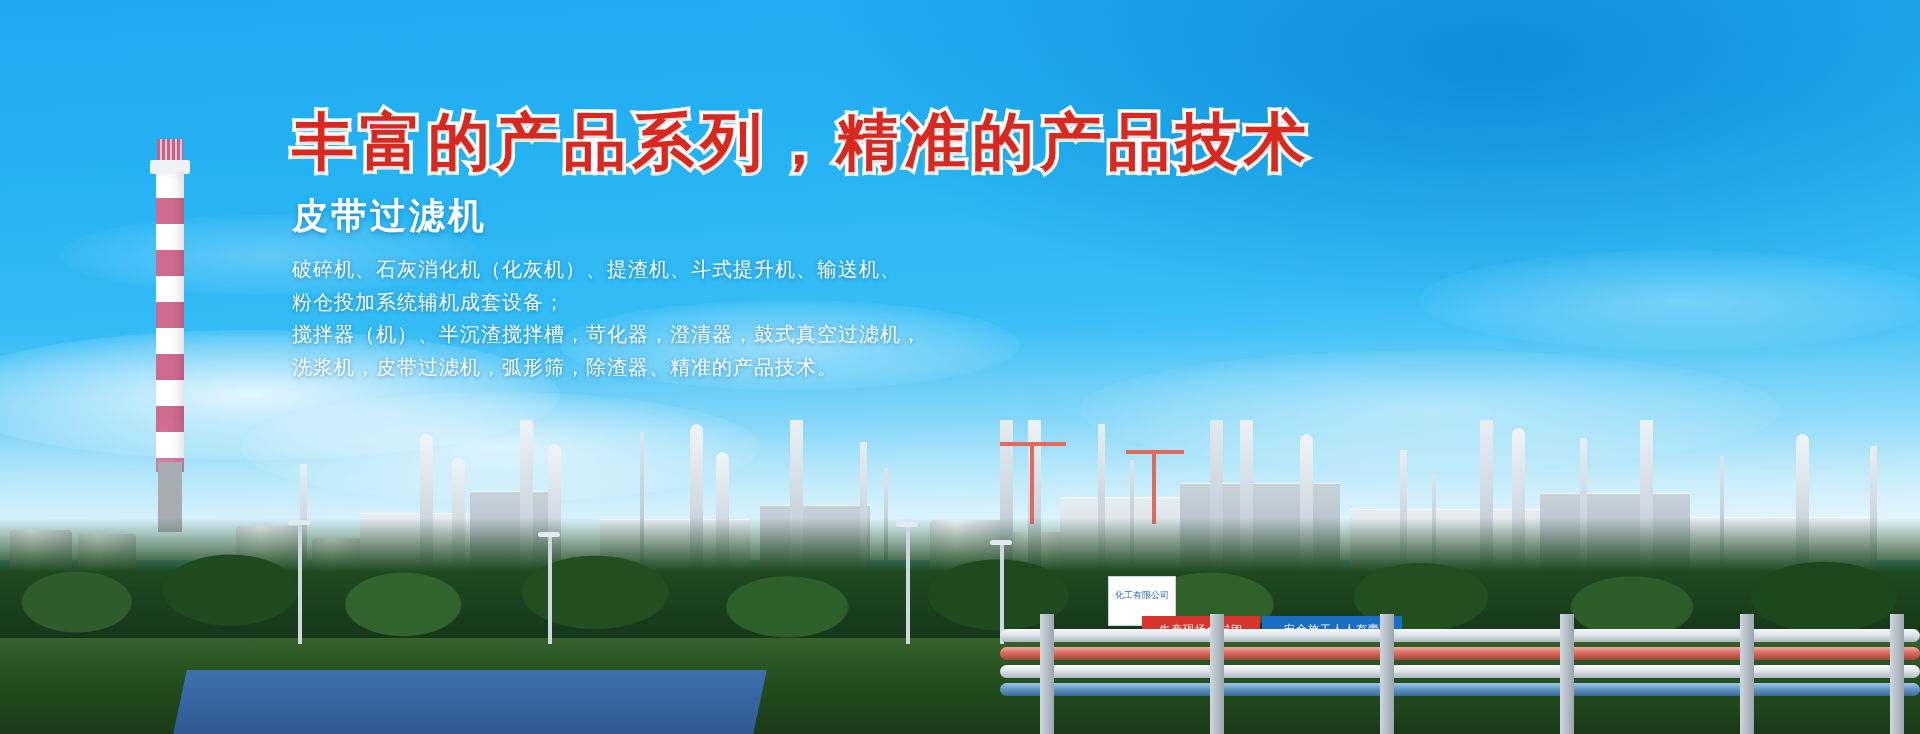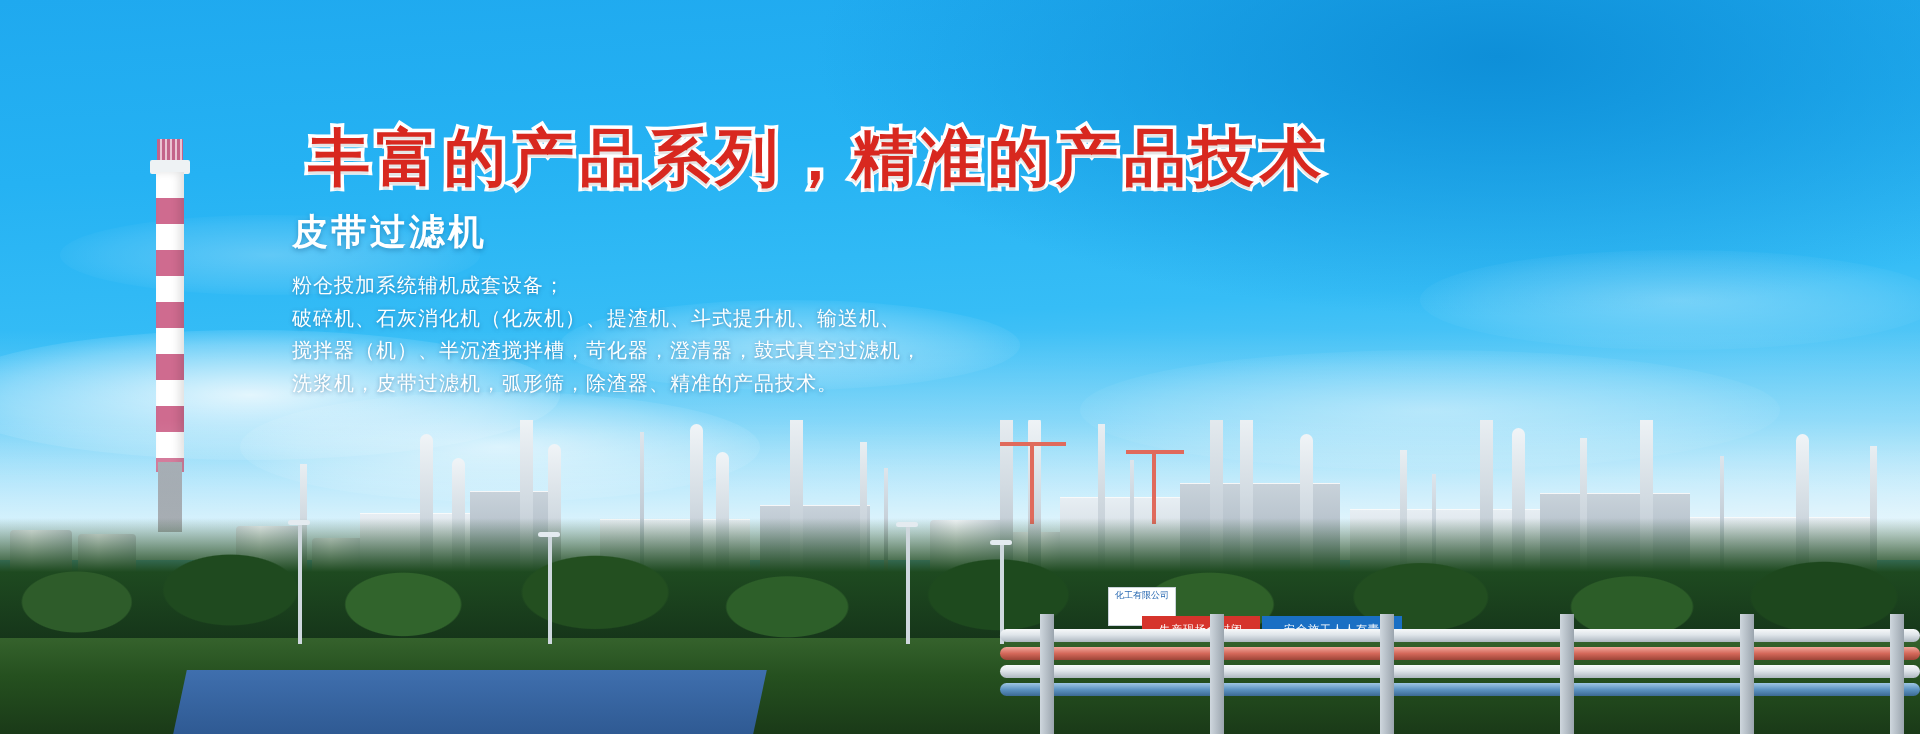--- a/index.html
+++ b/index.html
@@ -201,33 +201,33 @@
   .site-banner.blue { background: #1a6fc4; }
   .site-sign {
     position: absolute;
     background: #ffffff;
     border: 1px solid #c9d2d9;
     color: #2a6ab2;
     font-size: 9px;
     line-height: 1.1;
     text-align: center;
     overflow: hidden;
-    padding-top: 3px;
+    padding-top: 14px;
   }
 
   
   .copy {
     position: absolute;
     left: 292px;
     top: 108px;
     width: 1000px;
     z-index: 30;
   }
   .headline {
-    margin: 16px;
+    margin: 0;
     font-size: 62px;
     font-weight: bold;
     color: #d8281f;
     letter-spacing: 6px;
     line-height: 1.1;
     white-space: nowrap;
     -webkit-text-stroke: 7px #ffffff;
     paint-order: stroke fill;
     text-shadow:
       0 3px 0 rgba(0,0,0,.10);
@@ -350,20 +350,20 @@
       <div class="post" style="left:560px;"></div>
       <div class="post" style="left:740px;"></div>
       <div class="post" style="left:890px;"></div>
     </div>
   </div>
 
   <div class="copy">
     <h1 class="headline">丰富的产品系列，精准的产品技术</h1>
     <h2 class="subhead">皮带过滤机</h2>
     <div class="desc">
+      <div>破碎机、石灰消化机（化灰机）、提渣机、斗式提升机、输送机、</div>
       <div>粉仓投加系统辅机成套设备；</div>
-      <div>破碎机、石灰消化机（化灰机）、提渣机、斗式提升机、输送机、</div>
       <div>搅拌器（机）、半沉渣搅拌槽，苛化器，澄清器，鼓式真空过滤机，</div>
       <div>洗浆机，皮带过滤机，弧形筛，除渣器、精准的产品技术。</div>
     </div>
   </div>
 
 </div>
 
 </body></html>

